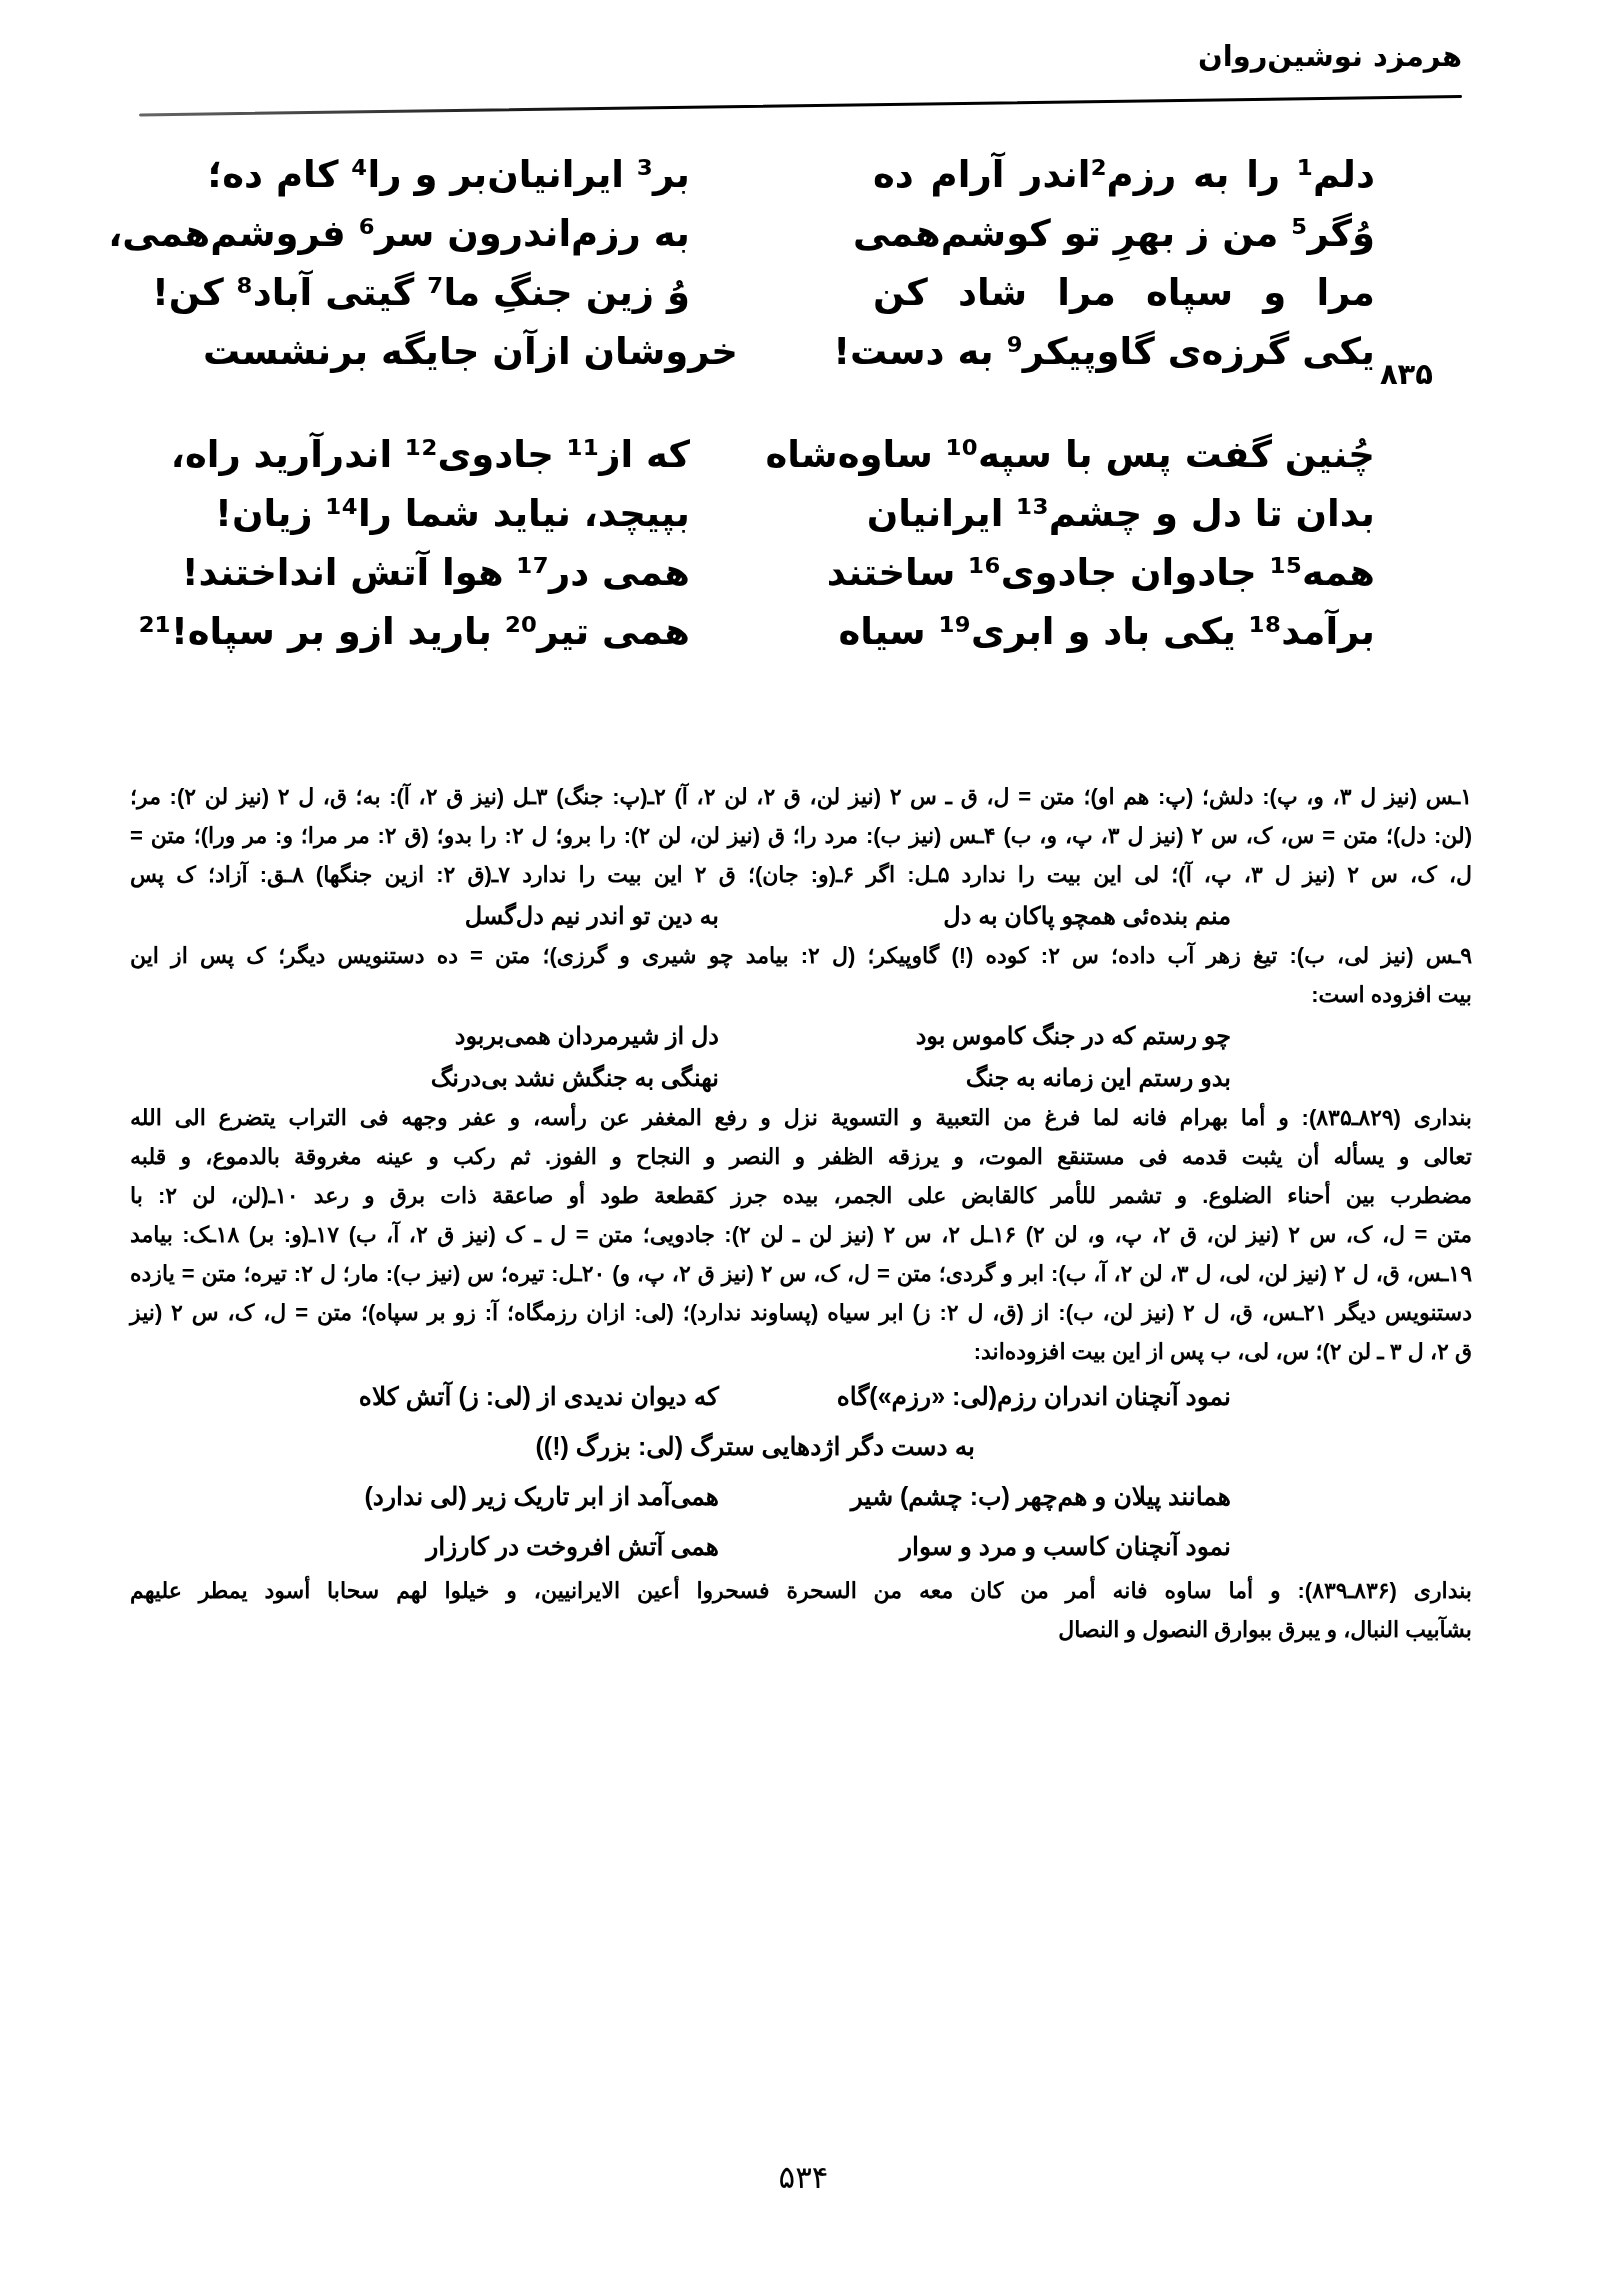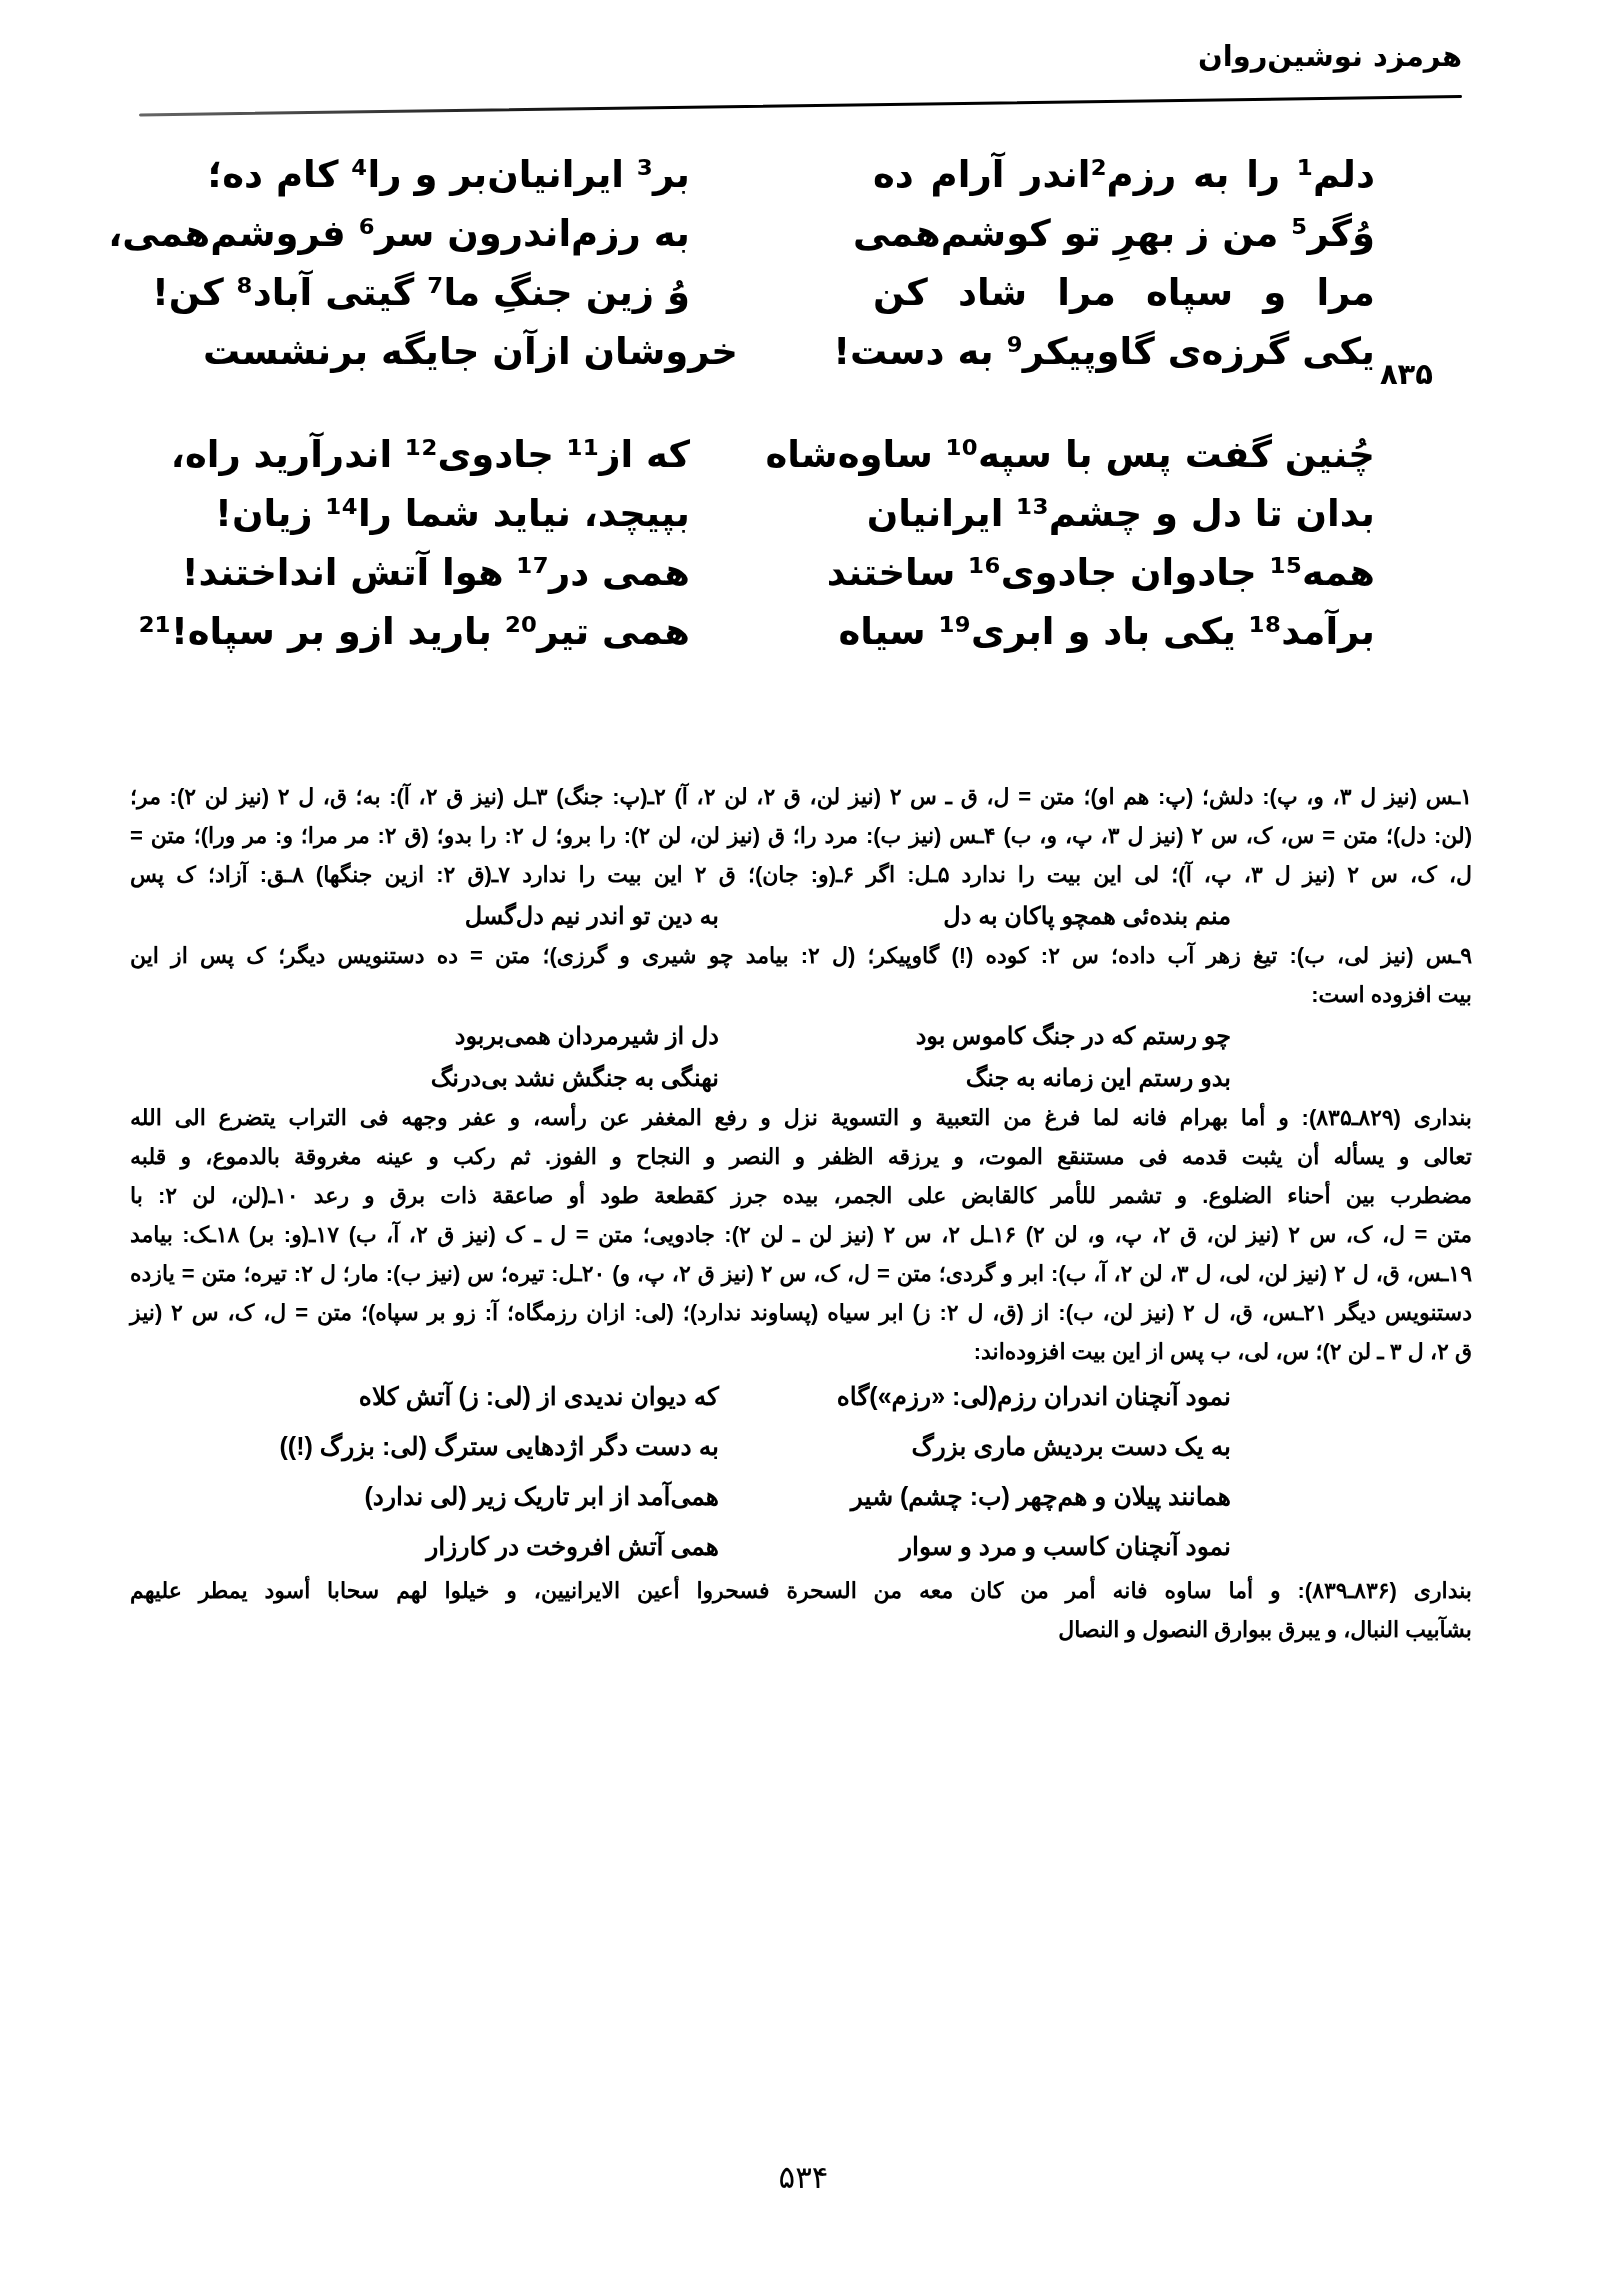--- a/index.html
+++ b/index.html
@@ -137,21 +137,20 @@
     <div class="note-line">متن = ل، ک، س ۲ (نیز لن، ق ۲، پ، و، لن ۲)  ۱۶ـل ۲، س ۲ (نیز لن ـ لن ۲): جادویی؛ متن = ل ـ ک (نیز ق ۲، آ، ب)  ۱۷ـ(و: بر)  ۱۸ـک: بیامد</div>
     <div class="note-line">۱۹ـس، ق، ل ۲ (نیز لن، لی، ل ۳، لن ۲، آ، ب): ابر و گردی؛ متن = ل، ک، س ۲ (نیز ق ۲، پ، و)  ۲۰ـل: تیره؛ س (نیز ب): مار؛ ل ۲: تیره؛ متن = یازده</div>
     <div class="note-line">دستنویس دیگر  ۲۱ـس، ق، ل ۲ (نیز لن، ب): از (ق، ل ۲: ز) ابر سیاه (پساوند ندارد)؛ (لی: ازان رزمگاه؛ آ: زو بر سپاه)؛ متن = ل، ک، س ۲ (نیز</div>
     <div class="note-line last">ق ۲، ل ۳ ـ لن ۲)؛ س، لی، ب پس از این بیت افزوده‌اند:</div>
 
     <div class="inline-verse tall">
       <span class="h">نمود آنچنان اندران رزم(لی: «رزم»)گاه</span>
       <span class="h left">که دیوان ندیدی از (لی: ز) آتش کلاه</span>
     </div>
     <div class="inline-verse tall">
-      <span class="h">به یک دست بردیش ماری بزرگ</span>
       <span class="h left">به دست دگر اژدهایی سترگ (لی: بزرگ (!))</span>
     </div>
     <div class="inline-verse tall">
       <span class="h">همانند پیلان و هم‌چهر (ب: چشم) شیر</span>
       <span class="h left">همی‌آمد از ابر تاریک زیر (لی ندارد)</span>
     </div>
     <div class="inline-verse tall">
       <span class="h">نمود آنچنان کاسب و مرد و سوار</span>
       <span class="h left">همی آتش افروخت در کارزار</span>
     </div>

